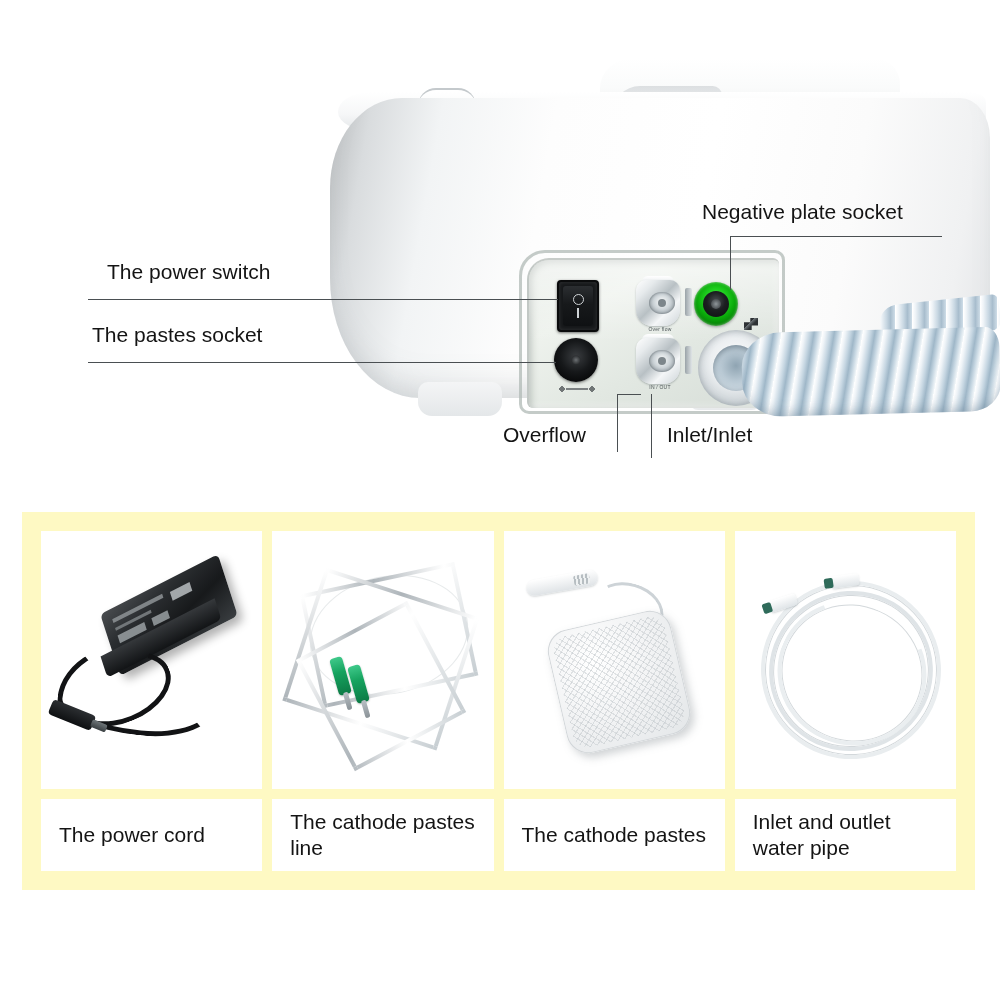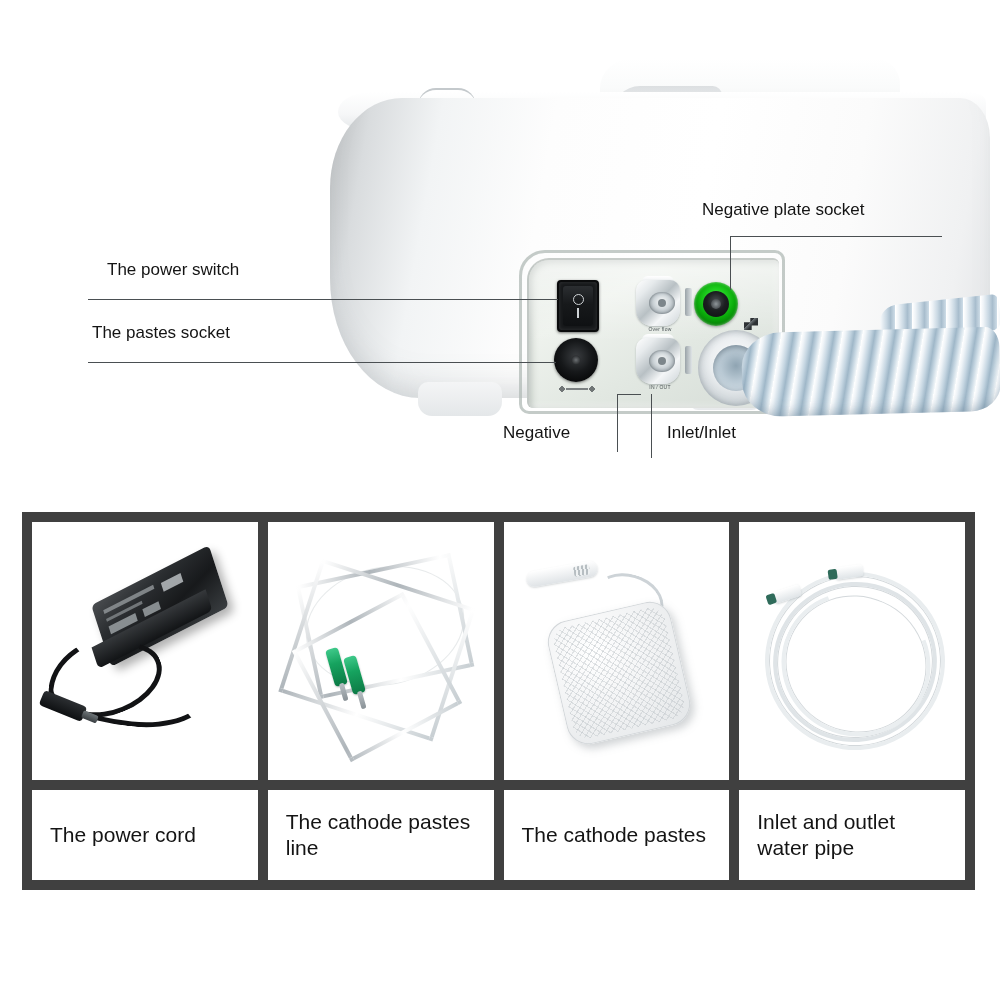--- a/index.html
+++ b/index.html
@@ -190,29 +190,29 @@
   }
   .hose2{
     position:absolute;left:880px;top:300px;width:120px;height:36px;
     background:repeating-linear-gradient(96deg,
       #ffffff 0px,#eef3f7 3px,#c9d8e3 8px,#a8bdcd 12px,#d2e0ea 17px);
     border-radius:20px 6px 10px 24px / 16px 8px 10px 16px;
     transform:rotate(-6deg);
   }
 
   
-  .callout{position:absolute;font-size:17px;color:#141414;white-space:nowrap;}
+  .callout{position:absolute;font-size:21px;color:#141414;white-space:nowrap;}
   .lead-h{position:absolute;height:0;border-top:1.6px solid #4a4f52;}
   .lead-v{position:absolute;width:0;border-left:1.6px solid #4a4f52;}
 
   
   #accessories{
     position:absolute;left:22px;top:512px;width:953px;height:378px;
-    background:#404040;
-    padding:10px;box-sizing:border-box;
+    background:#fef9c3;
+    padding:19px;box-sizing:border-box;
   }
   .acc-grid{
     width:100%;height:100%;
     display:grid;
     grid-template-columns:repeat(4,1fr);
     grid-template-rows:258px 1fr;
     gap:10px;
   }
   .acc-img{
     background:#ffffff;position:relative;overflow:hidden;
@@ -415,21 +415,21 @@
     <div class="callout" style="left:107px;top:260px;">The power switch</div>
     <div class="lead-h" style="left:88px;top:299px;width:470px;"></div>
 
     <div class="callout" style="left:92px;top:323px;">The pastes socket</div>
     <div class="lead-h" style="left:88px;top:362px;width:468px;"></div>
 
     <div class="callout" style="left:702px;top:200px;">Negative plate socket</div>
     <div class="lead-h" style="left:730px;top:236px;width:212px;"></div>
     <div class="lead-v" style="left:730px;top:236px;height:54px;"></div>
 
-    <div class="callout" style="left:503px;top:423px;">Negative</div>
+    <div class="callout" style="left:503px;top:423px;">Overflow</div>
     <div class="lead-v" style="left:617px;top:394px;height:58px;"></div>
     <div class="lead-h" style="left:617px;top:394px;width:24px;"></div>
 
     <div class="callout" style="left:667px;top:423px;">Inlet/Inlet</div>
     <div class="lead-v" style="left:651px;top:394px;height:64px;"></div>
   </div>
 
   <div id="accessories">
     <div class="acc-grid">
 

